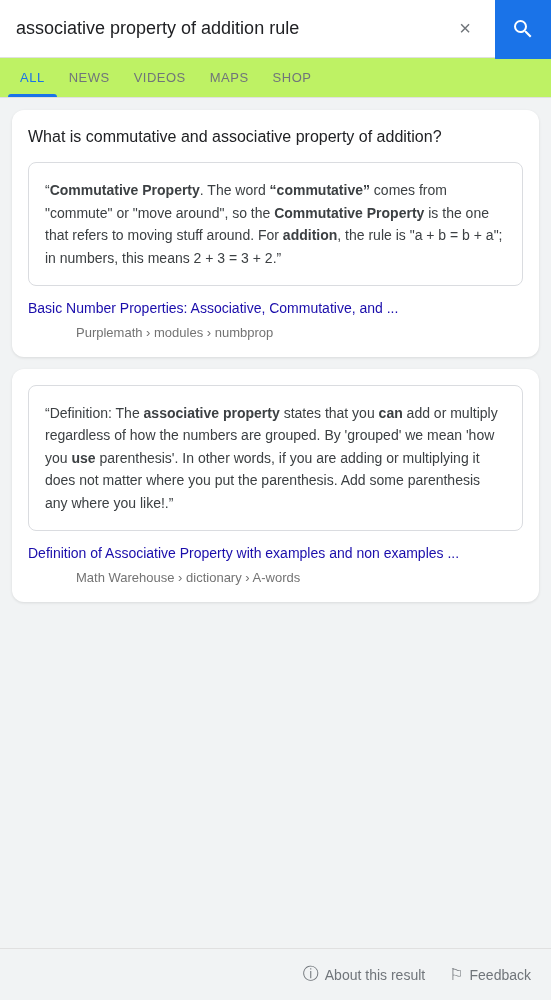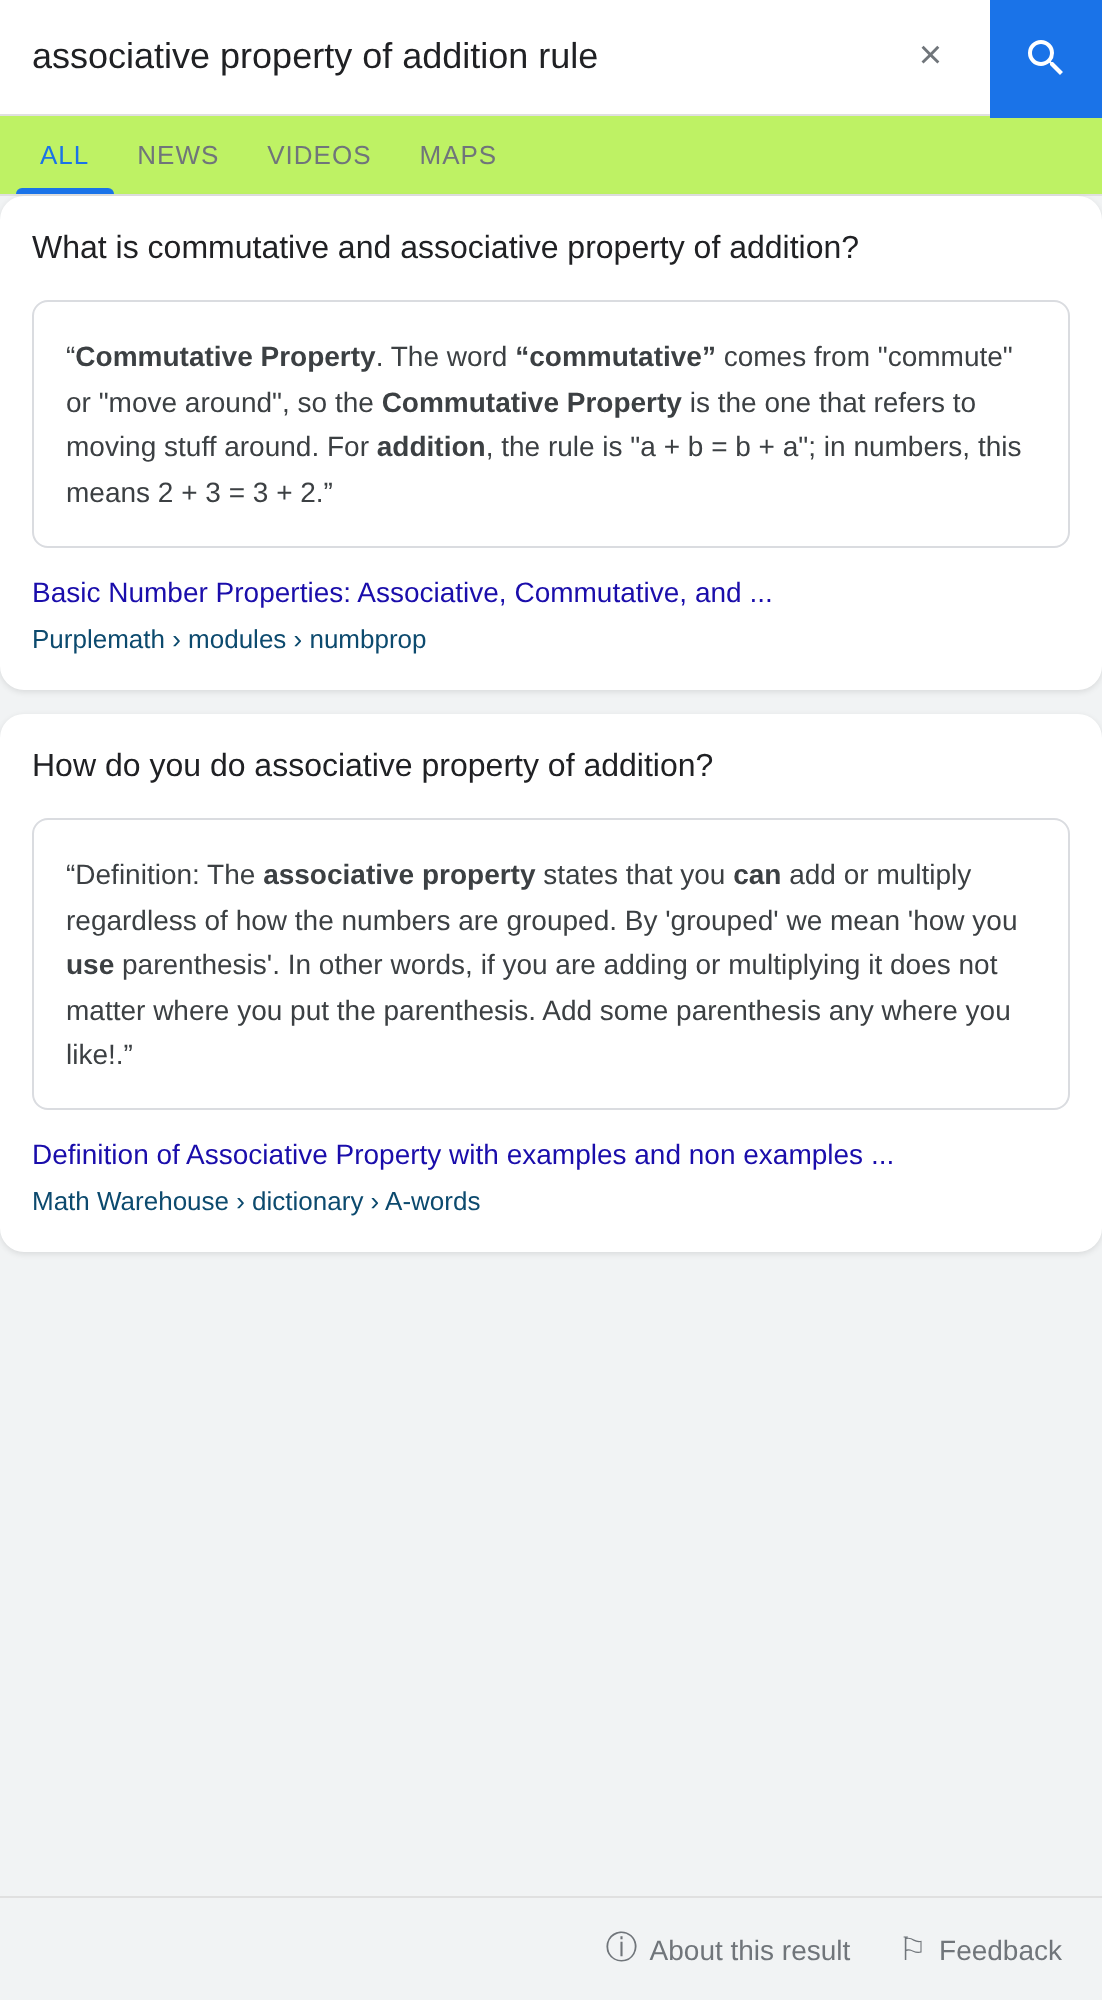--- a/index.html
+++ b/index.html
@@ -81,20 +81,21 @@
       bottom: 0;
       left: 0;
       right: 0;
       height: 3px;
       background: #1a73e8;
       border-radius: 3px 3px 0 0;
     }
 
     
     .main-content {
+      padding: 12px;
       display: flex;
       flex-direction: column;
       gap: 12px;
     }
 
     
     .card {
       background: #fff;
       border-radius: 12px;
       padding: 16px;
@@ -124,22 +125,23 @@
     .link-blue {
       color: #1a0dab;
       font-size: 14px;
       line-height: 1.5;
       cursor: pointer;
       text-decoration: none;
       display: block;
       margin-bottom: 4px;
     }
     .link-green {
-      color: #0c4a6e;
+      color: #737373;
       font-size: 13px;
+      margin-left: 48px;
     }
 
     
     .footer {
       position: fixed;
       bottom: 0;
       width: 551px;
       background: #f1f3f4;
       border-top: 1px solid #e0e0e0;
       display: flex;
@@ -174,37 +176,37 @@
       <path d="M15.5 14h-.79l-.28-.27A6.471 6.471 0 0 0 16 9.5 6.5 6.5 0 1 0 9.5 16c1.61 0 3.09-.59 4.23-1.57l.27.28v.79l5 4.99L20.49 19l-4.99-5zm-6 0C7.01 14 5 11.99 5 9.5S7.01 5 9.5 5 14 7.01 14 9.5 11.99 14 9.5 14z"></path>
     </svg>
   </button>
 </div>
 
 <div class="tabs">
   <div class="tab active">ALL</div>
   <div class="tab">NEWS</div>
   <div class="tab">VIDEOS</div>
   <div class="tab">MAPS</div>
+  <div class="tab">SHOP</div>
 </div>
 
 <div class="main-content">
 
   <div class="card">
     <div class="card-question">What is commutative and associative property of addition?</div>
     <div class="quote-box">
       <p>
         “<strong>Commutative Property</strong>. The word <strong>“commutative”</strong> comes from "commute" or "move around", so the <strong>Commutative Property</strong> is the one that refers to moving stuff around. For <strong>addition</strong>, the rule is "a + b = b + a"; in numbers, this means 2 + 3 = 3 + 2.”
       </p>
     </div>
     <a class="link-blue">Basic Number Properties: Associative, Commutative, and ...</a>
     <span class="link-green">Purplemath › modules › numbprop</span>
   </div>
 
   <div class="card">
-    <div class="card-question">How do you do associative property of addition?</div>
     <div class="quote-box">
       <p>
         “Definition: The <strong>associative property</strong> states that you <strong>can</strong> add or multiply regardless of how the numbers are grouped. By 'grouped' we mean 'how you <strong>use</strong> parenthesis'. In other words, if you are adding or multiplying it does not matter where you put the parenthesis. Add some parenthesis any where you like!.”
       </p>
     </div>
     <a class="link-blue">Definition of Associative Property with examples and non examples ...</a>
     <span class="link-green">Math Warehouse › dictionary › A-words</span>
   </div>
 
 </div>

